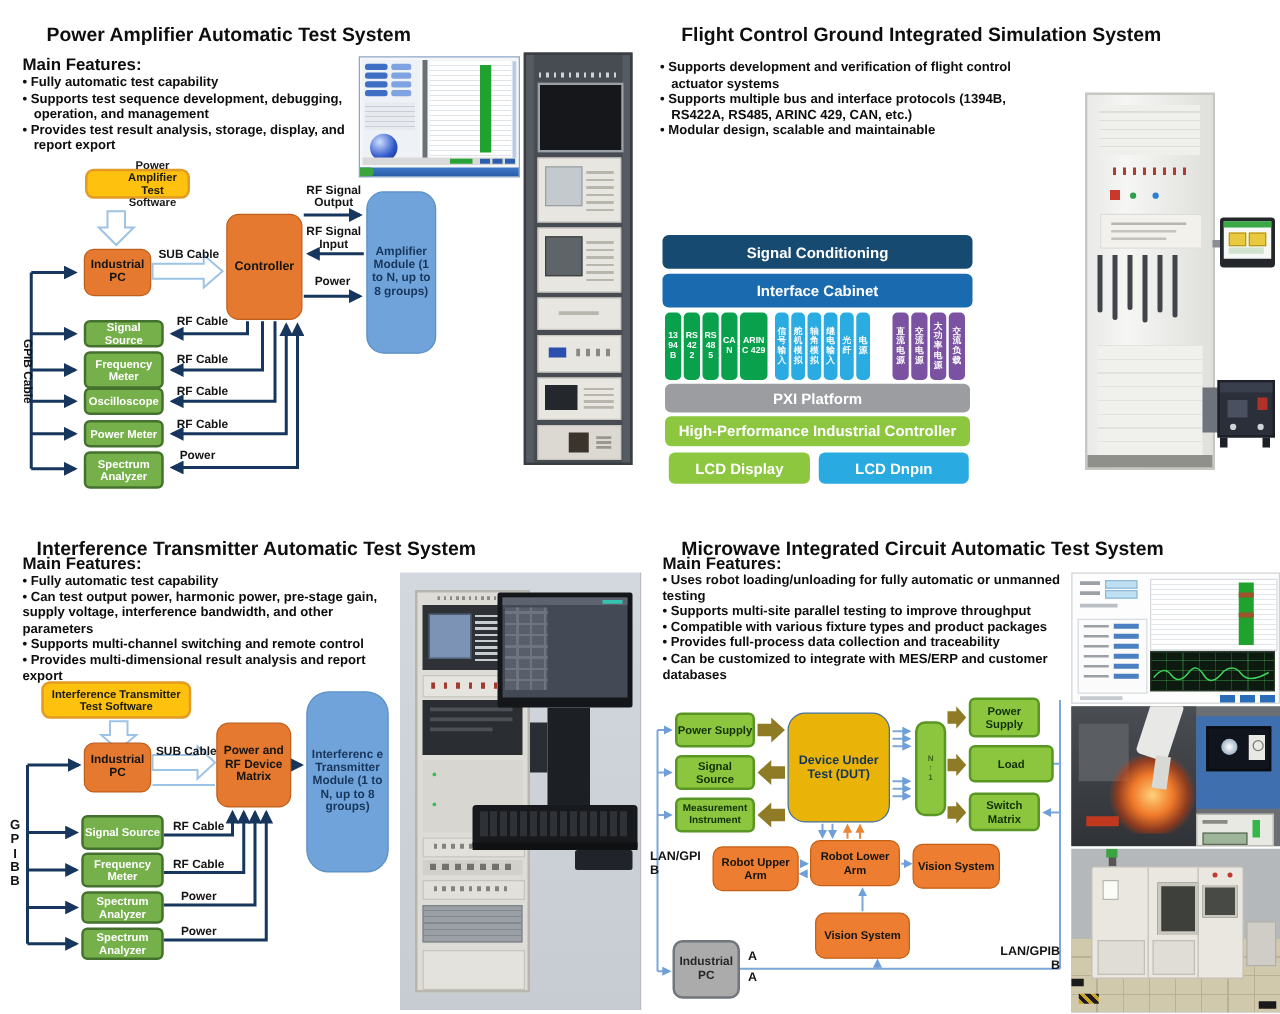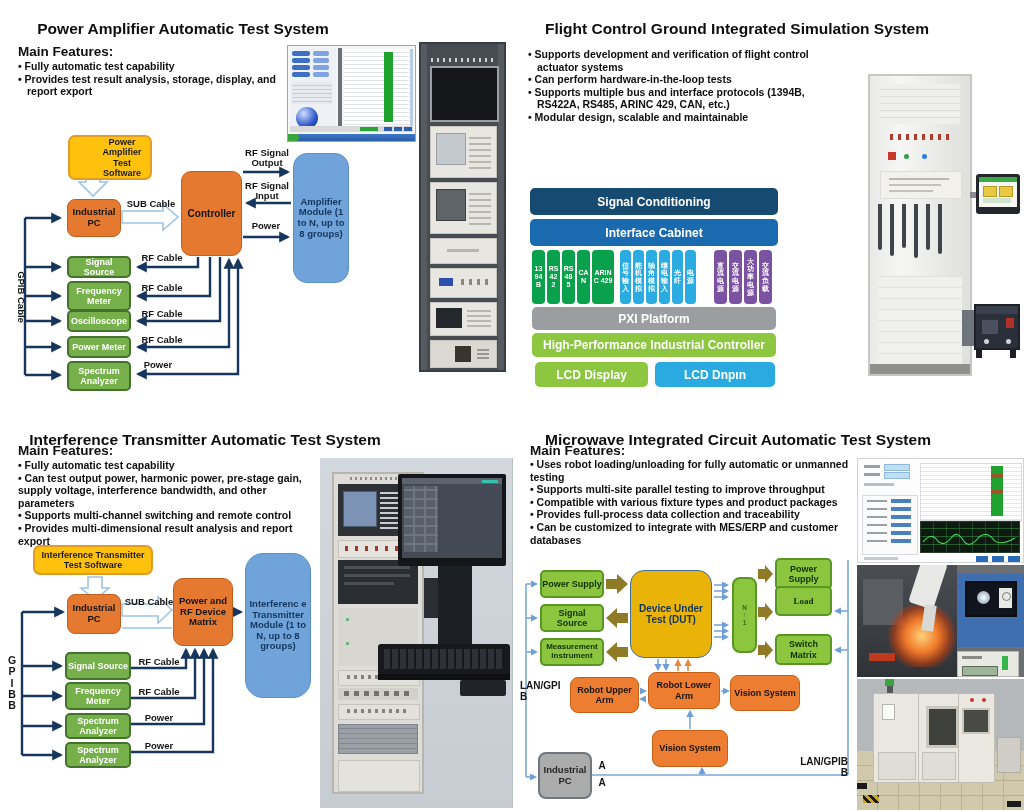--- a/index.html
+++ b/index.html
@@ -28,20 +28,21 @@
 </head>
 <body>
 
 <div id="root">
 
   <section class="quad" style="left:0;top:0;width:512px;height:405px;">
     <h2 class="q-title" style="left:0;top:7px;width:366px;">Power Amplifier Automatic Test System</h2>
     <div class="fh" style="left:18px;top:44px;">Main Features:</div>
     <ul class="feats hang" style="left:18px;top:60px;width:258px;">
       <li>Fully automatic test capability</li>
+      <li>Supports test sequence development, debugging, operation, and management</li>
       <li>Provides test result analysis, storage, display, and report export</li>
     </ul>
 
     <svg class="wires" width="512" height="405" viewBox="0 0 512 405">
       <defs>
         <marker id="tl-n" viewBox="0 0 10 10" refX="8" refY="5" markerWidth="4.6" markerHeight="4.6" orient="auto-start-reverse">
           <path d="M0,0 L10,5 L0,10 z" fill="#17365d"></path>
         </marker>
       </defs>
       <g stroke="#17365d" stroke-width="2.4" fill="none">
@@ -58,21 +59,21 @@
         <path d="M138,347 L229,347 L229,260" marker-start="url(#tl-n)" marker-end="url(#tl-n)"></path>
         <path d="M138,374 L238,374 L238,260" marker-start="url(#tl-n)" marker-end="url(#tl-n)"></path>
         <path d="M243,172 H288" marker-end="url(#tl-n)"></path>
         <path d="M291,203 H247" marker-end="url(#tl-n)"></path>
         <path d="M243,237 H288" marker-end="url(#tl-n)"></path>
       </g>
       <polygon points="86,169 100,169 100,182 107,182 93,196 79,182 86,182" fill="#fff" stroke="#9dc3e6" stroke-width="1.6"></polygon>
       <polygon points="122,211 163,211 163,204 178,217 163,230 163,223 122,223" fill="#fff" stroke="#9dc3e6" stroke-width="1.6"></polygon>
     </svg>
 
-    <div class="bx c-yel" style="left:68px;top:135px;width:84px;height:45px;font-size:9px;padding-left:24px;">Power Amplifier Test Software</div>
+    <div class="bx c-yel" style="left:68px;top:135px;width:84px;height:24px;font-size:9px;padding-left:24px;">Power Amplifier Test Software</div>
     <div class="bx c-or" style="left:67px;top:199px;width:54px;height:38px;font-size:9.5px;">Industrial PC</div>
     <div class="bx c-or" style="left:181px;top:171px;width:61px;height:85px;font-size:10px;border-radius:10px;">Controller</div>
     <div class="bx c-blu" style="left:293px;top:153px;width:56px;height:130px;font-size:9.5px;padding:2px;">Amplifier Module (1 to N, up to 8 groups)</div>
     <div class="bx c-grn" style="left:67px;top:256px;width:64px;height:22px;font-size:9px;">Signal Source</div>
     <div class="bx c-grn" style="left:67px;top:281px;width:64px;height:30px;font-size:9px;">Frequency Meter</div>
     <div class="bx c-grn" style="left:67px;top:310px;width:64px;height:22px;font-size:9px;">Oscilloscope</div>
     <div class="bx c-grn" style="left:67px;top:336px;width:64px;height:22px;font-size:9px;">Power Meter</div>
     <div class="bx c-grn" style="left:67px;top:361px;width:64px;height:30px;font-size:9px;">Spectrum Analyzer</div>
 
     <div class="lbl" style="left:26px;top:252px;width:90px;transform:rotate(90deg);transform-origin:left top;">GPIB Cable</div>
@@ -139,21 +140,20 @@
         <div class="abs" style="left:24px;top:5px;width:16px;height:16px;background:#3a342c;"></div>
         <div class="abs" style="left:46px;top:8px;width:12px;height:10px;background:repeating-linear-gradient(0deg,#9b978e 0 2px,transparent 2px 4px);"></div>
       </div>
     </div>
   </section>
 
   <section class="quad" style="left:512px;top:0;width:512px;height:405px;">
     <h2 class="q-title" style="left:0;top:7px;width:450px;">Flight Control Ground Integrated Simulation System</h2>
     <ul class="feats hang" style="left:16px;top:48px;width:316px;">
       <li>Supports development and verification of flight control actuator systems</li>
-      <li>Can perform hardware-in-the-loop tests</li>
       <li>Supports multiple bus and interface protocols (1394B, RS422A, RS485, ARINC 429, CAN, etc.)</li>
       <li>Modular design, scalable and maintainable</li>
     </ul>
 
     <div class="bar" style="left:18px;top:188px;width:248px;height:27px;background:#174a70;font-size:12px;">Signal Conditioning</div>
     <div class="bar" style="left:18px;top:219px;width:248px;height:27px;background:#1a6ab0;font-size:12px;">Interface Cabinet</div>
 
     <div class="vbar" style="left:20px;top:250px;width:13px;height:54px;background:#0aa14d;">1394B</div>
     <div class="vbar" style="left:35px;top:250px;width:13px;height:54px;background:#0aa14d;">RS422</div>
     <div class="vbar" style="left:50px;top:250px;width:13px;height:54px;background:#0aa14d;">RS485</div>
@@ -379,21 +379,21 @@
     </svg>
 
     <div class="bx c-grn2" style="left:28px;top:165px;width:64px;height:28px;font-size:9px;">Power Supply</div>
     <div class="bx c-grn2" style="left:28px;top:199px;width:64px;height:28px;font-size:9px;">Signal Source</div>
     <div class="bx c-grn2" style="left:28px;top:233px;width:64px;height:28px;font-size:8px;">Measurement Instrument</div>
     <div class="bx c-dut" style="left:118px;top:165px;width:82px;height:88px;font-size:10px;">Device Under Test (DUT)</div>
     <div class="bx c-grn2" style="left:220px;top:172px;width:25px;height:76px;font-size:6.5px;border-radius:8px;color:#3c6420;white-space:pre-line;">N
 ↑
 1</div>
     <div class="bx c-grn2" style="left:263px;top:153px;width:57px;height:32px;font-size:9px;">Power Supply</div>
-    <div class="bx c-grn2" style="left:263px;top:181px;width:57px;height:30px;font-size:9px;font-family:Liberation Serif, serif;">Load</div>
+    <div class="bx c-grn2" style="left:263px;top:191px;width:68px;height:30px;font-size:9px;">Load</div>
     <div class="bx c-grn2" style="left:263px;top:229px;width:57px;height:31px;font-size:9px;">Switch Matrix</div>
     <div class="bx c-or2" style="left:58px;top:272px;width:69px;height:36px;font-size:9px;">Robot Upper Arm</div>
     <div class="bx c-or2" style="left:136px;top:267px;width:72px;height:37px;font-size:9px;">Robot Lower Arm</div>
     <div class="bx c-or2" style="left:218px;top:270px;width:70px;height:36px;font-size:9px;">Vision System</div>
     <div class="bx c-or2" style="left:140px;top:325px;width:76px;height:37px;font-size:9px;">Vision System</div>
     <div class="bx c-gry" style="left:26px;top:347px;width:54px;height:47px;font-size:9.5px;">Industrial PC</div>
 
     <div class="lbl" style="left:8px;top:276px;width:52px;font-size:10px;text-align:left;">LAN/GPI
 B</div>
     <div class="lbl" style="left:84px;top:356px;width:12px;font-size:10px;">A</div>

